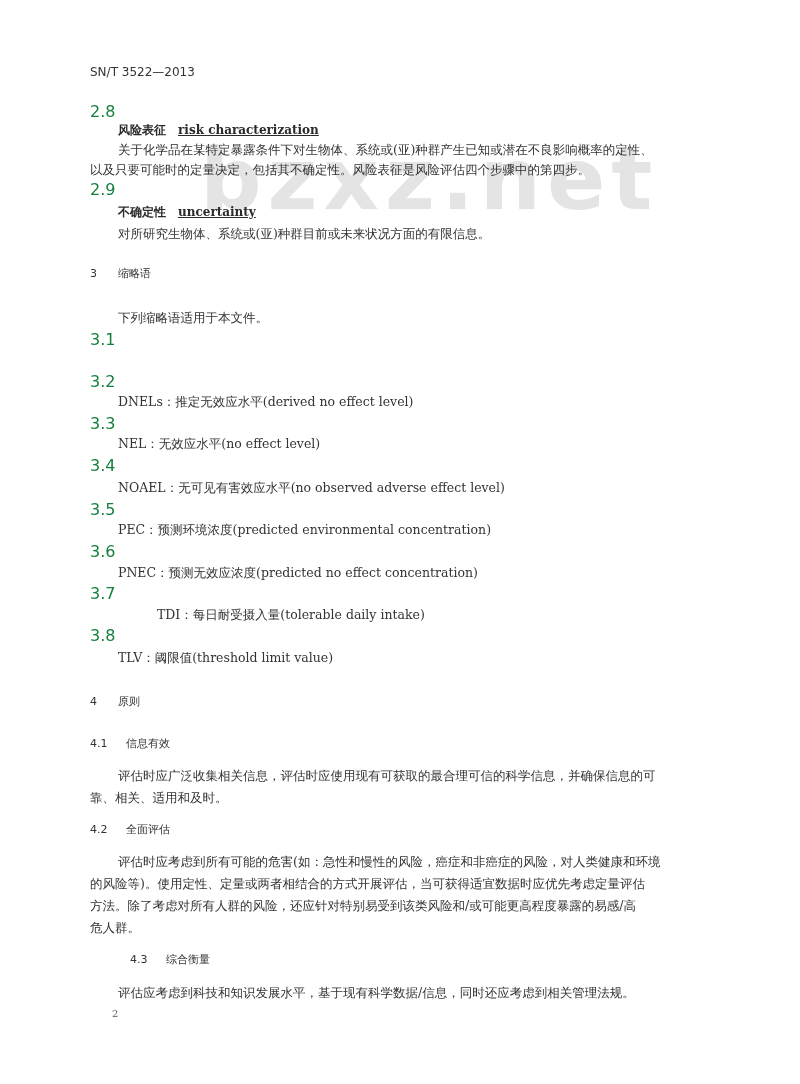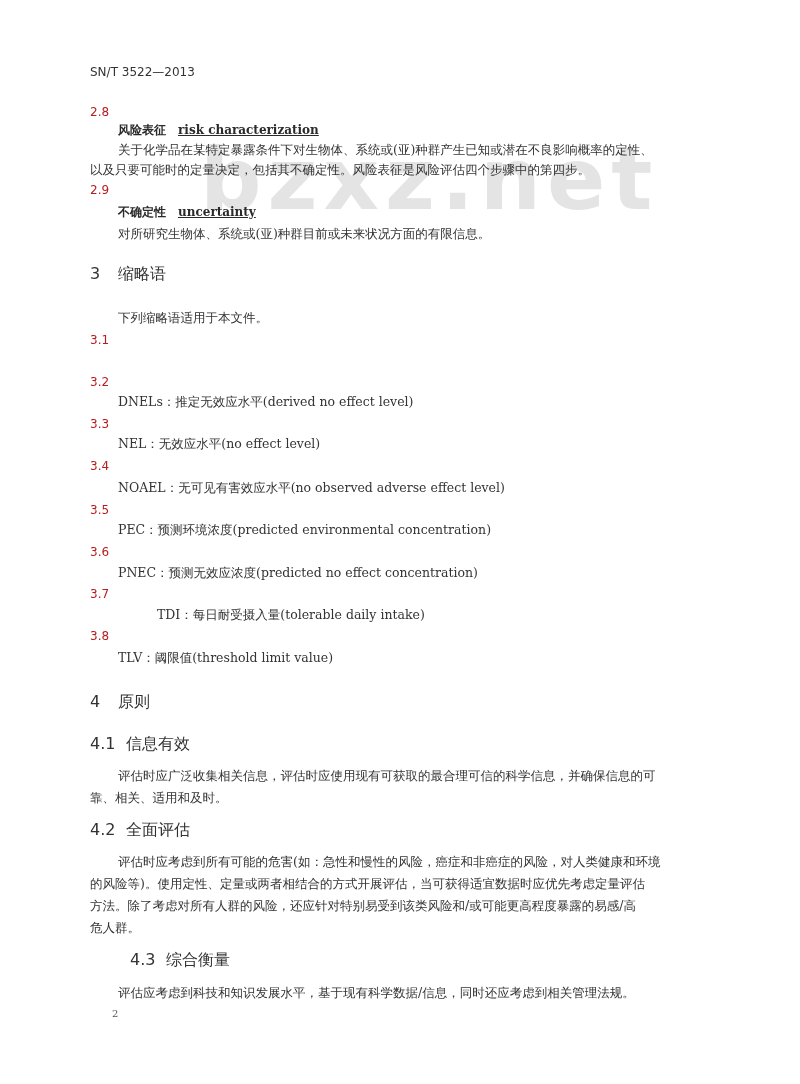--- a/index.html
+++ b/index.html
@@ -4,25 +4,25 @@
   <style>
     html, body { margin: 0; padding: 0; background: #ffffff; }
     body {
       width: 800px; height: 1084px; position: relative; overflow: hidden;
       font-family: "DejaVu Serif", "Liberation Serif", serif;
       color: #2a2a2a;
     }
     .page { position: absolute; left: 0; top: 0; width: 800px; height: 1084px; }
     .line { position: absolute; white-space: nowrap; font-size: 12.5px; line-height: 16px; }
     .hdr { font-family: "DejaVu Sans", "Liberation Sans", sans-serif; font-size: 12px; color: #333; }
-    .num { font-family: "DejaVu Sans", "Liberation Sans", sans-serif; font-size: 12px; color: #b91c1c; }
+    .num { font-family: "DejaVu Sans", "Liberation Sans", sans-serif; font-size: 16px; color: #15803d; }
     .term { font-family: "DejaVu Sans", "Liberation Sans", sans-serif; font-weight: bold; font-size: 12px; }
     .term .en { font-family: "DejaVu Serif", "Liberation Serif", serif; margin-left: 12px; text-decoration: underline; }
     .body { font-size: 12.5px; color: #333; }
-    .sec { font-family: "DejaVu Sans", "Liberation Sans", sans-serif; font-size: 16px; color: #333; }
+    .sec { font-family: "DejaVu Sans", "Liberation Sans", sans-serif; font-size: 11px; color: #333; }
     .sec .n { display: inline-block; width: 28px; }
     .watermark {
       position: absolute; left: 200px; top: 134px;
       font-family: "DejaVu Sans", "Liberation Sans", sans-serif;
       font-weight: bold; font-size: 86px; letter-spacing: 6px;
       color: #e4e4e4; line-height: 90px; z-index: 0; user-select: none;
     }
     .content { position: absolute; left: 0; top: 0; z-index: 1; width: 800px; height: 1084px; }
     .pageno { font-size: 10px; color: #555; }
   </style>

